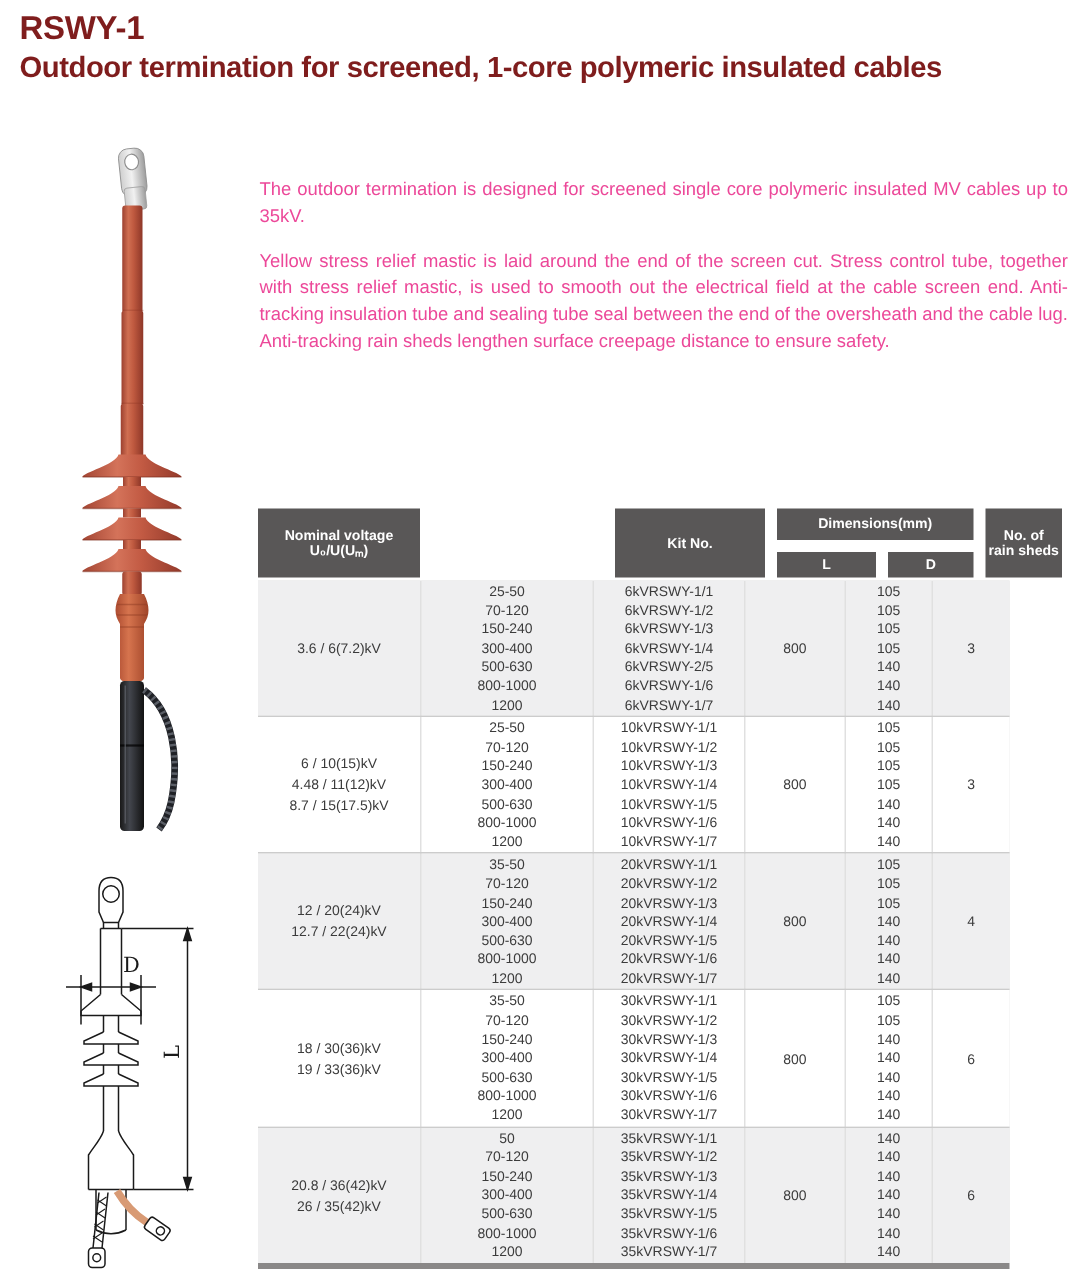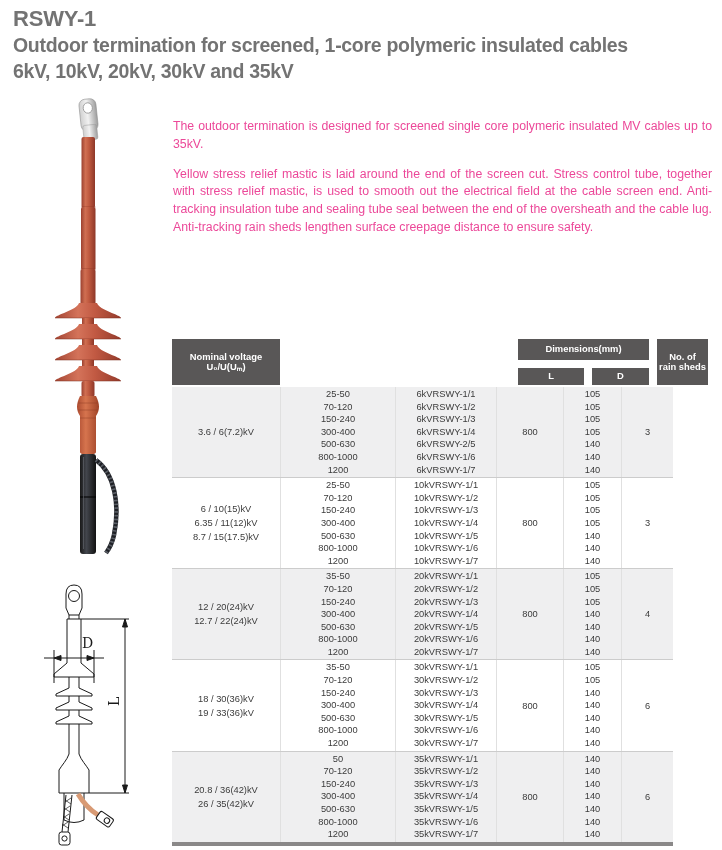--- a/index.html
+++ b/index.html
@@ -4,21 +4,21 @@
 <style>
   html,body{margin:0;padding:0;background:#ffffff;}
   .page{
     position:relative;
     width:722px;height:850px;
     background:#ffffff;
     font-family:"Liberation Sans", sans-serif;
     overflow:hidden;
   }
   
-  .titleblock{position:absolute;left:13px;top:6px;width:700px;color:#737373;}
+  .titleblock{position:absolute;left:13px;top:6px;width:700px;color:#7f1d1d;}
   .titleblock h1{margin:0;font-size:22px;font-weight:bold;line-height:26px;letter-spacing:-0.2px;}
   .titleblock h2{margin:0;font-size:19.5px;font-weight:bold;line-height:26px;letter-spacing:-0.3px;}
   
   .intro{position:absolute;left:173px;top:118px;width:539px;color:#ec4899;
          font-size:12.3px;line-height:17.8px;text-align:justify;}
   .intro p{margin:0 0 12px 0;}
   
   .photo{position:absolute;left:25px;top:97px;}
   .drawing{position:absolute;left:28px;top:582px;}
   
@@ -56,21 +56,21 @@
   .cell.stack div{line-height:14px;white-space:nowrap;}
 </style>
 </head>
 <body>
 
 <div class="page">
 
   <div class="titleblock">
     <h1>RSWY-1</h1>
     <h2><span>Outdoor termination for screened, 1-core polymeric insulated cables</span><br>
-    <span>6kV, 10kV, 20kV, 30kV and 35kV</span></h2>
+    </h2>
   </div>
 
   <div class="intro">
     <p>The outdoor termination is designed for screened single core polymeric insulated MV cables up to 35kV.</p>
     <p>Yellow stress relief mastic is laid around the end of the screen cut. Stress control tube, together with stress relief mastic, is used to smooth out the electrical field at the cable screen end. Anti-tracking insulation tube and sealing tube seal between the end of the oversheath and the cable lug. Anti-tracking rain sheds lengthen surface creepage distance to ensure safety.</p>
   </div>
 
   <svg class="photo" width="140" height="462" viewBox="0 0 140 462">
     <defs>
       <linearGradient id="gTube" x1="0" y1="0" x2="1" y2="0">
@@ -190,20 +190,21 @@
     <text x="54" y="66" font-family="DejaVu Serif, serif" font-size="14" fill="#1a1a1a">D</text>
     <text x="91" y="124" transform="rotate(-90 91 124)" font-family="DejaVu Serif, serif" font-size="14" fill="#1a1a1a">L</text>
   </svg>
 
   <div class="spec-table">
     <div class="thead">
       <div class="hcell h-nominal">
         <div>Nominal voltage</div>
         <div>U₀/U(Uₘ)</div>
       </div>
+      <div class="hcell h-kit">Kit No.</div>
       <div class="hcell h-dims">Dimensions(mm)</div>
       <div class="hcell h-l">L</div>
       <div class="hcell h-d">D</div>
       <div class="hcell h-sheds">
         <div>No. of</div>
         <div>rain sheds</div>
       </div>
     </div>
     <div class="tbody">
         <div class="block shaded">
@@ -236,21 +237,21 @@
             <div>105</div>
             <div>140</div>
             <div>140</div>
             <div>140</div>
           </div>
           <div class="cell center">3</div>
         </div>
         <div class="block">
           <div class="cell stack">
             <div>6 / 10(15)kV</div>
-            <div>6.35 / 11(12)kV</div>
+            <div>4.48 / 11(12)kV</div>
             <div>8.7 / 15(17.5)kV</div>
           </div>
           <div class="cell lines">
             <div>25-50</div>
             <div>70-120</div>
             <div>150-240</div>
             <div>300-400</div>
             <div>500-630</div>
             <div>800-1000</div>
             <div>1200</div>

